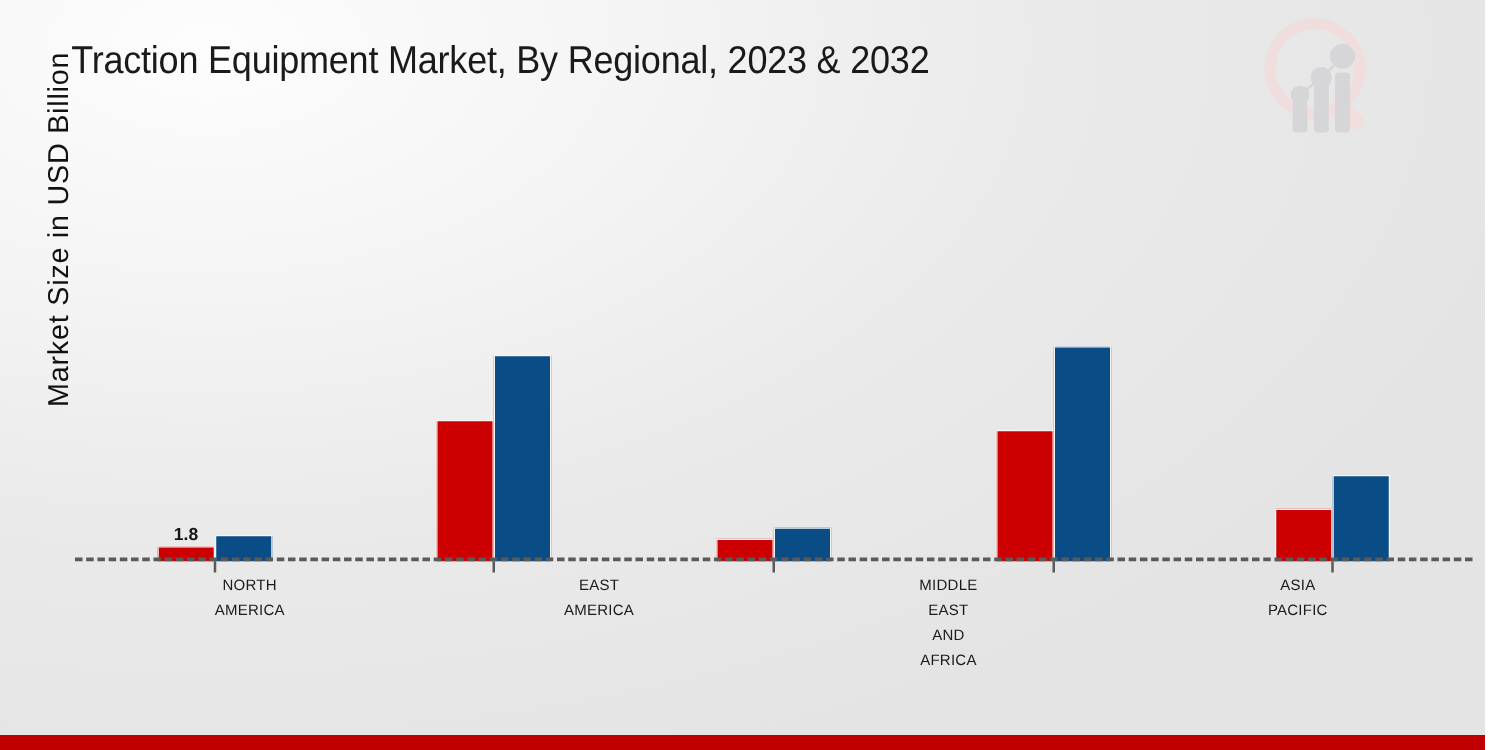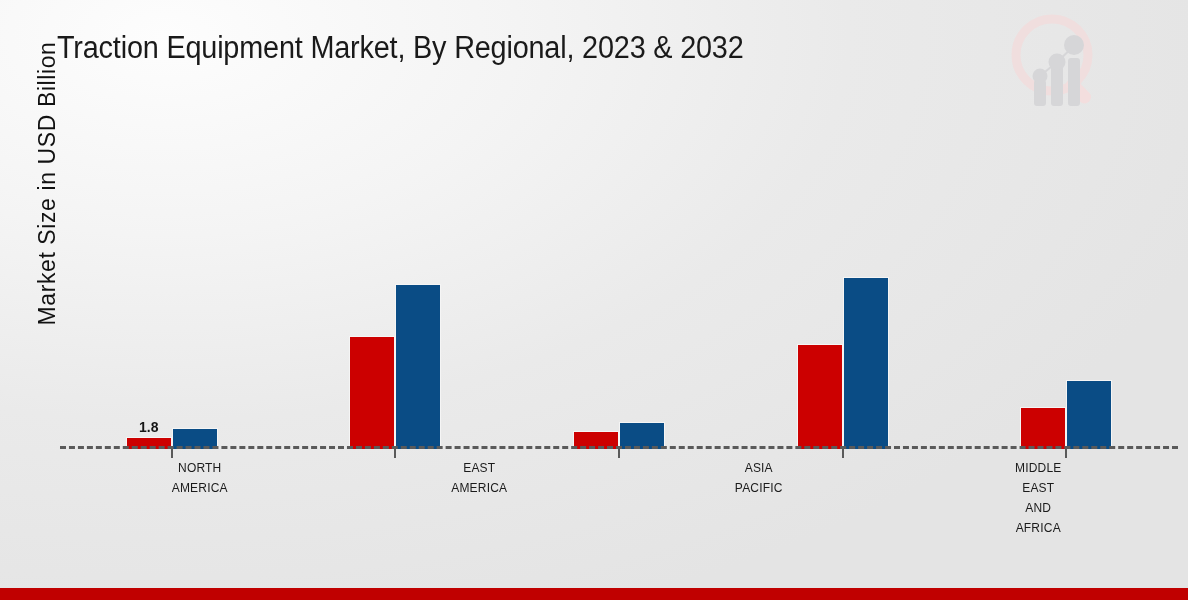--- a/index.html
+++ b/index.html
@@ -259,23 +259,23 @@
 
     </div>
     <div class="baseline"></div>
   </div>
 
   <div class="cat-labels">
     <div class="cat-label">NORTH
 AMERICA</div>
     <div class="cat-label">EAST
 AMERICA</div>
-    <div class="cat-label">ASIA
-PACIFIC</div>
     <div class="cat-label">MIDDLE
 EAST
 AND
 AFRICA</div>
+    <div class="cat-label">ASIA
+PACIFIC</div>
   </div>
 
   <div class="footer-bar"></div>
 
 </div>
 
 </body></html>

